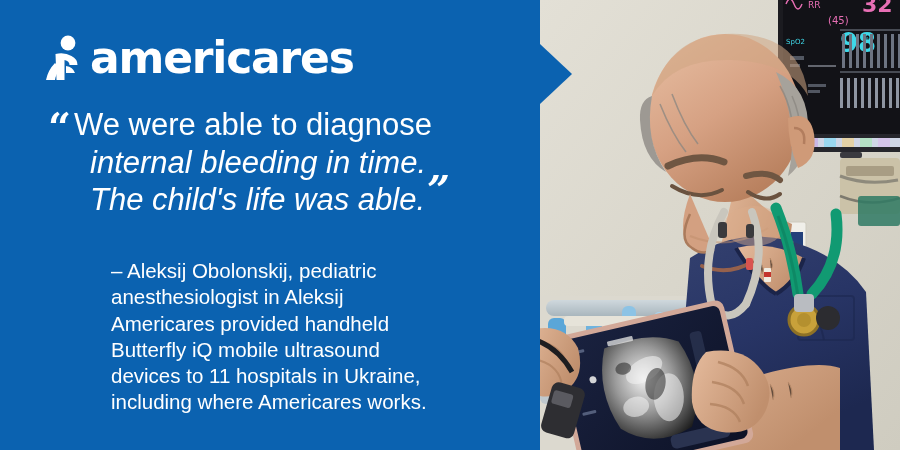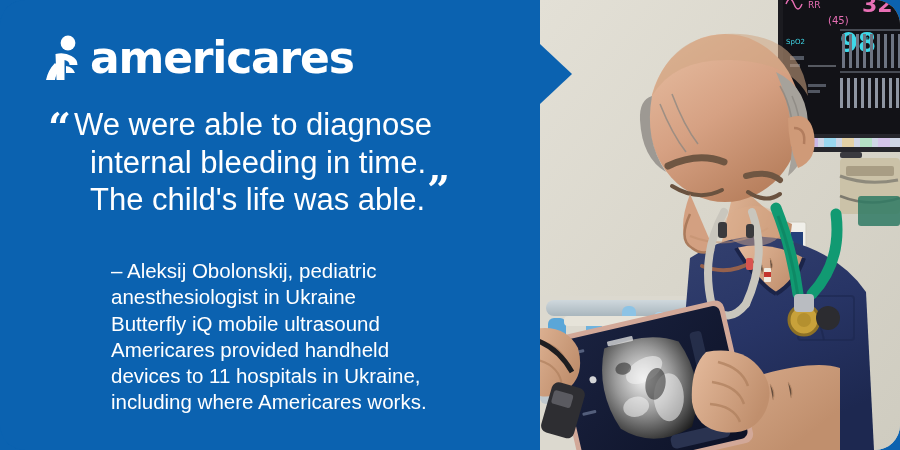--- a/index.html
+++ b/index.html
@@ -8,21 +8,20 @@
     font-family:"Liberation Sans", sans-serif;
     background:#0b62b0;
     overflow:hidden;
   }
   #card {
     position:relative;
     width:900px;
     height:450px;
     overflow:hidden;
     background:#0b62b0;
-    border-radius:25px;
   }
 
   
   #photo {
     position:absolute;
     left:540px; top:0;
     width:360px; height:450px;
     overflow:hidden;
     background:#d9d6cc;
   }
@@ -81,21 +80,21 @@
   .qmark {
     font-family:"DejaVu Serif", serif;
     font-weight:bold;
     font-size:40px;
     color:#ffffff;
     line-height:0;
     position:relative;
   }
   .qopen { top:6px; margin-right:5px; letter-spacing:-2px; }
   .qclose { top:-6px; margin-left:2px; letter-spacing:-2px; }
-  .qline-indent { padding-left:42px; }
+  .qline-indent { padding-left:42px;font-style:italic; }
 
   
   #attrib {
     position:absolute;
     left:88px; top:258px;
     width:430px;
     z-index:6;
     margin-left:23px;
   }
   .aline {
@@ -395,20 +394,20 @@
   </div>
 
   <div id="quote">
     <div class="qline"><span class="qmark qopen">“</span><span>We were able to diagnose</span></div>
     <div class="qline qline-indent">internal bleeding in time.</div>
     <div class="qline qline-indent"><span>The child's life was able.</span><span class="qmark qclose">”</span></div>
   </div>
 
   <div id="attrib">
     <div class="aline hang">– Aleksij Obolonskij, pediatric</div>
-    <div class="aline">anesthesiologist in Ukraine</div>
+    <div class="aline">anesthesiologist in Aleksij</div>
+    <div class="aline">Americares provided handheld</div>
     <div class="aline">Butterfly iQ mobile ultrasound</div>
-    <div class="aline">Americares provided handheld</div>
     <div class="aline">devices to 11 hospitals in Ukraine,</div>
     <div class="aline">including where Americares works.</div>
   </div>
 
 </div>
 
 </body></html>

